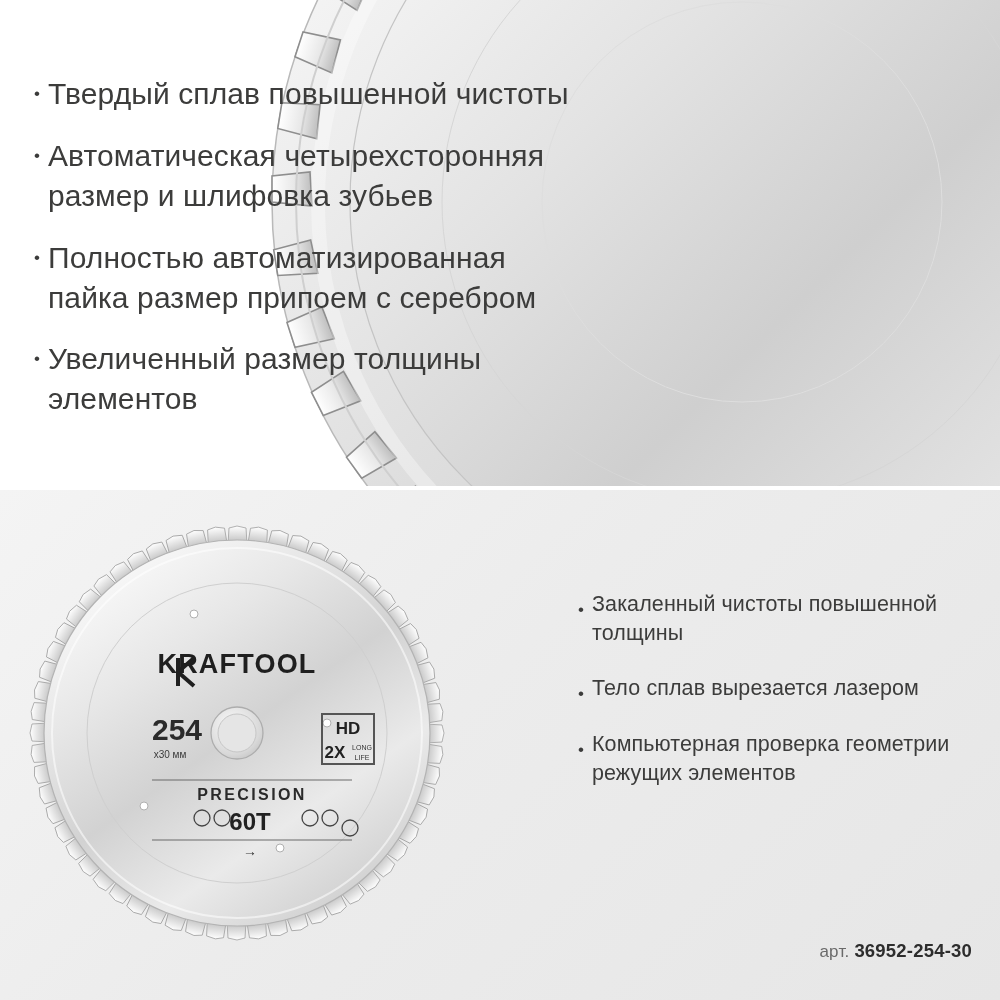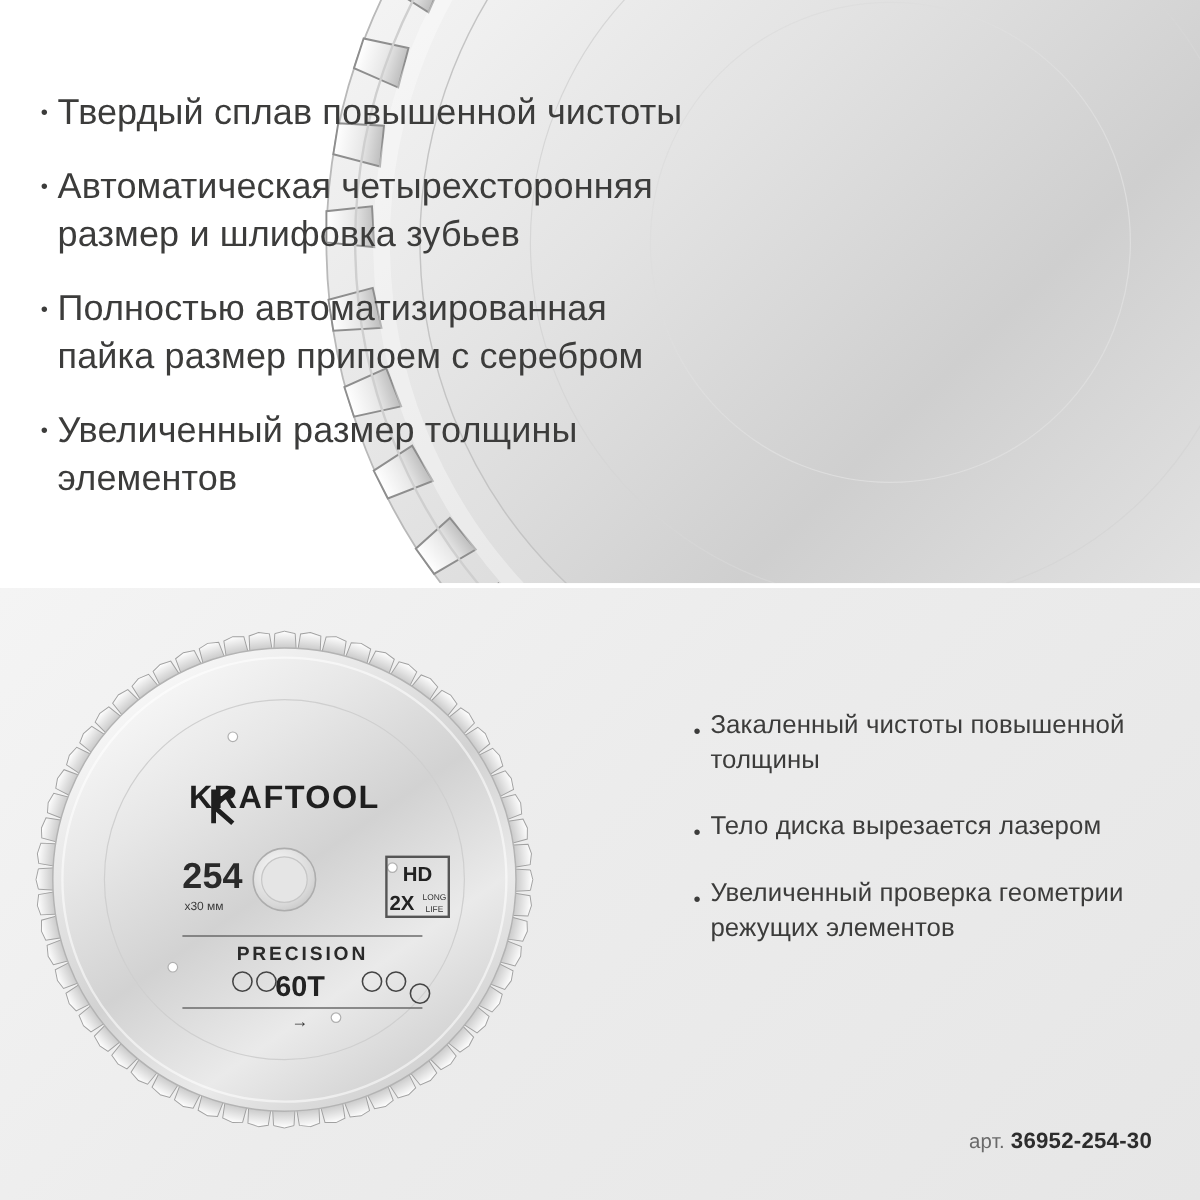--- a/index.html
+++ b/index.html
@@ -96,21 +96,21 @@
   }
   .bottom-bullets .bullet {
     margin-bottom: 26px;
   }
   .bottom-bullets .txt {
     font-size: 21.5px;
     line-height: 1.36;
   }
   .art-no {
     position: absolute;
-    right: 40px;
+    right: 28px;
     bottom: 38px;
     font-size: 17px;
     color: #4a4a4a;
     letter-spacing: 0.2px;
   }
   .art-no .code {
     font-weight: bold;
     color: #2d2d2d;
     font-size: 18.5px;
   }
@@ -550,26 +550,26 @@
 
     <div class="bottom-bullets">
 
       <div class="bullet">
         <span class="dot">•</span>
         <span class="txt">Закаленный чистоты повышенной толщины</span>
       </div>
 
       <div class="bullet">
         <span class="dot">•</span>
-        <span class="txt">Тело диска вырезается лазером</span>
-      </div>
-
-      <div class="bullet">
-        <span class="dot">•</span>
-        <span class="txt">Увеличенный проверка геометрии режущих элементов</span>
+        <span class="txt">Тело сплав вырезается лазером</span>
+      </div>
+
+      <div class="bullet">
+        <span class="dot">•</span>
+        <span class="txt">Компьютерная проверка геометрии режущих элементов</span>
       </div>
 
     </div>
 
     <div class="art-no">
       <span class="lbl">арт.</span>
       <span class="code">36952-254-30</span>
     </div>
 
   </div>

